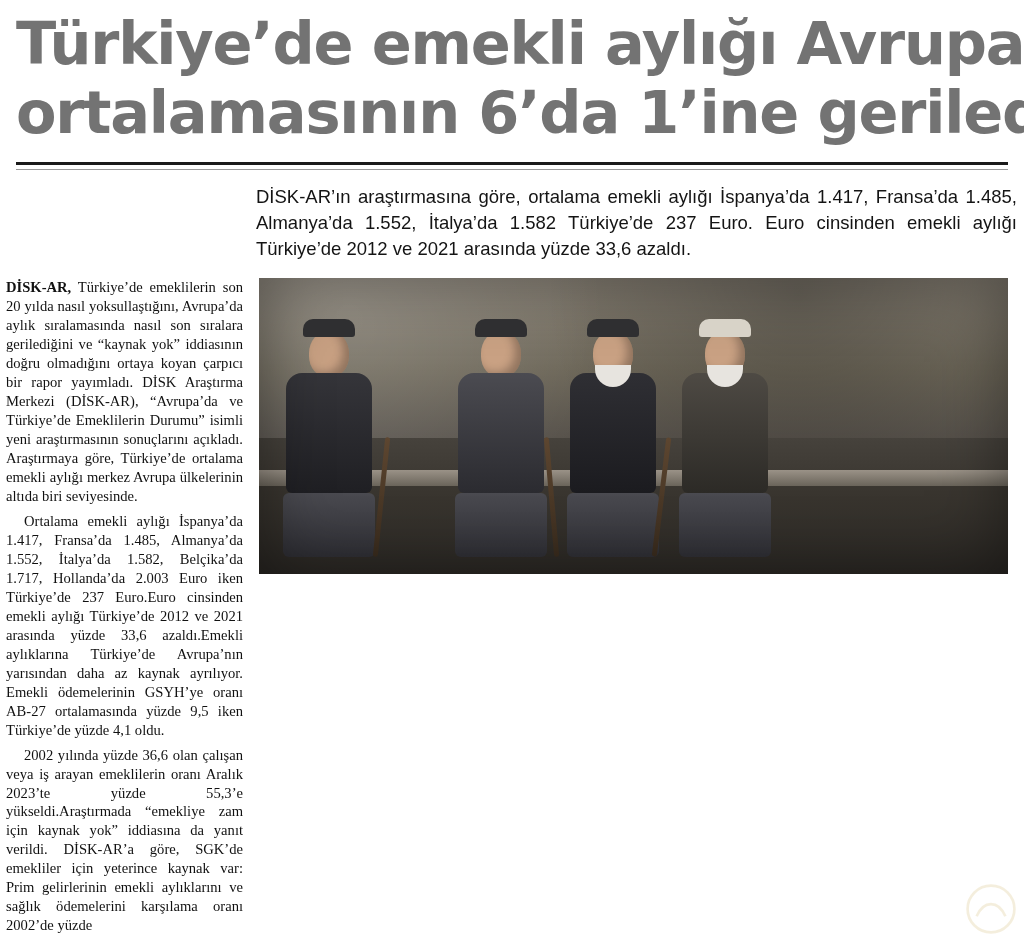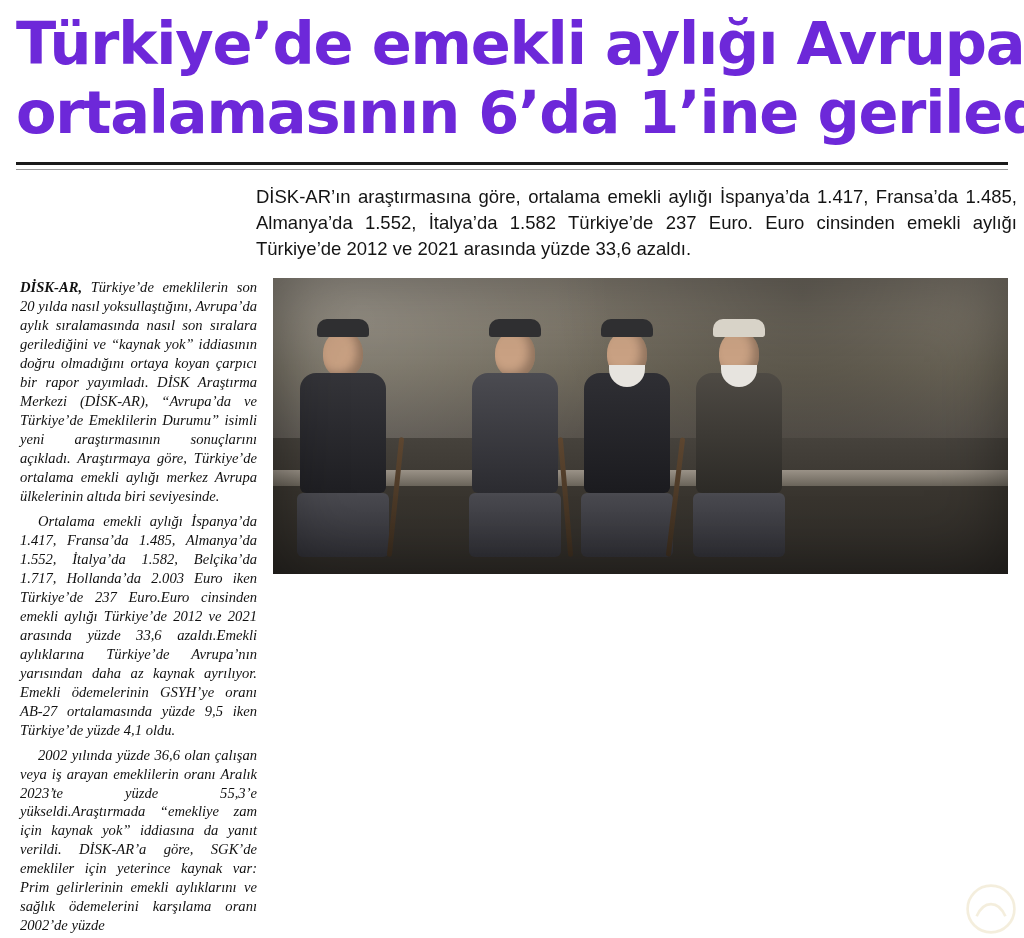--- a/index.html
+++ b/index.html
@@ -25,21 +25,21 @@
   
   .headline-block {
     padding: 14px 16px 0 16px;
   }
   .headline {
     font-family: "DejaVu Sans", sans-serif;
     font-weight: bold;
     font-size: 59px;
     line-height: 1.03;
     letter-spacing: -1.2px;
-    color: #6d28d9;
+    color: #737373;
     margin: 0;
     white-space: nowrap;
   }
   .headline.line2 {
     margin-top: 8px;
   }
   .rule-thick {
     border-top: 3px solid #1a1a1a;
     margin: 18px 16px 0 16px;
   }
@@ -61,22 +61,21 @@
     flex: 1 1 auto;
     font-family: "Liberation Sans", sans-serif;
     font-size: 18.5px;
     line-height: 1.42;
     color: #141414;
     text-align: justify;
   }
 
   
   .body-area {
-    padding: 16px 16px 0 20px;
-    font-style: italic;
+    padding: 16px 16px 0 6px;
   }
   .top-row {
     display: flex;
     gap: 16px;
   }
   .col-narrow {
     width: 237px;
     flex: 0 0 237px;
   }
   .photo {

